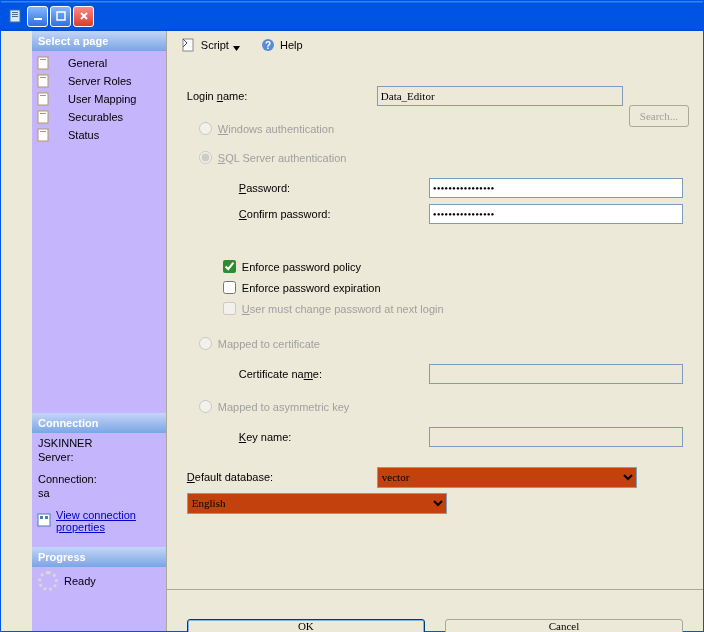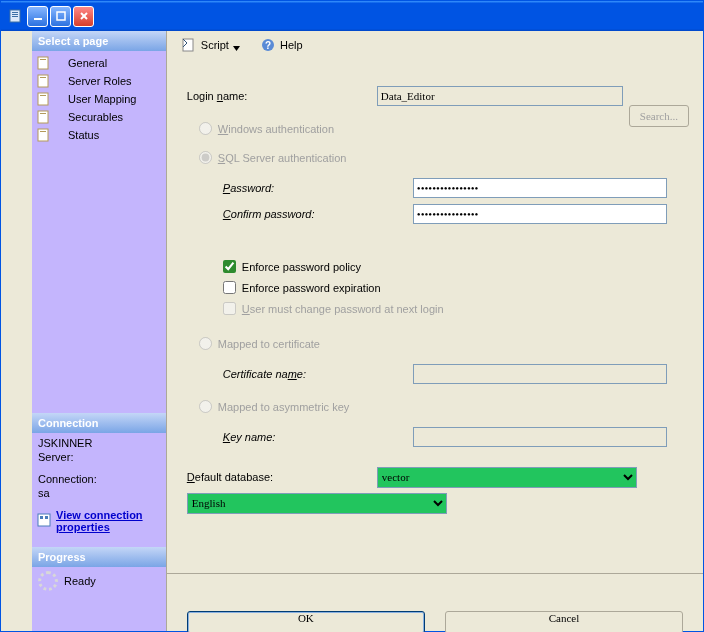--- a/index.html
+++ b/index.html
@@ -16,49 +16,49 @@
 .sidebar { width:174px; background:#c4b5fd; border-right:1px solid #aca899; display:flex; flex-direction:column;margin-left:31px; }
 .sechdr { background:linear-gradient(to bottom,#c4d6f7,#7aa5e6); color:#fff; font-weight:bold; padding:4px 6px; font-size:11px; }
 .navlist { padding:3px 2px; }
 .navitem { display:flex; align-items:center; padding:1px 2px; gap:16px; cursor:default; }
 .navitem .nicon { width:16px; height:16px; display:inline-flex; align-items:center; justify-content:center; }
 .navitem a { color:#000; text-decoration:none; }
 
 .connblock { padding:4px 6px; font-size:11px; }
 .connblock div { margin-bottom:2px; }
 .linkrow { display:flex; align-items:center; gap:4px; padding:4px 4px; }
-.linkrow a { color:#0000cc; text-decoration:underline; cursor:pointer;font-weight:bold; }
+.linkrow a { color:#0000cc; text-decoration:underline; cursor:pointer; }
 
 .progressblock { padding:4px 6px; display:flex; align-items:center; gap:6px; }
 .spinner { width:20px; height:20px; border:3px dotted #d8d8d8; border-radius:50%; }
 
 .main { flex:1; display:flex; flex-direction:column; }
 .toolbar { height:28px; display:flex; align-items:center; padding:4px 10px; gap:4px; }
 .tbtn { display:flex; align-items:center; gap:4px; padding:2px 4px; }
 .tbtn .ticon2 { width:16px; height:16px; }
 .dropdownarrow { width:7px; height:7px; display:inline-block; }
 
 .formarea { flex:1; padding:6px 14px 8px 20px; position:relative; }
 .form-row { display:flex; align-items:center; height:22px; margin-bottom:4px; }
 .label-col { width:190px; }
 .field-col { flex:1; display:flex; align-items:center; gap:6px; }
 .underline { text-decoration:underline; }
 input.txt { width:246px; height:20px; border:1px solid #7f9db9; padding:1px 3px; font:11px Tahoma; background:#fff; }
 input.gray { background:#ece9d8; color:#000; }
-select.sel { width:260px; height:21px; border:1px solid #7f9db9; font:11px Tahoma; background:#22c55e; }
+select.sel { width:260px; height:21px; border:1px solid #7f9db9; font:11px Tahoma; background:#c2410c; }
 .btn { height:22px; border:1px solid #aca899; background:#ece9d8; font:11px Tahoma; padding:0 10px; border-radius:3px;margin-top:40px; }
 .btn[disabled] { color:#a0a0a0; }
 .radio-row, .chk-row { display:flex; align-items:center; height:19px; margin-bottom:2px; }
 .radio-indent { margin-left:12px; }
 .chk-indent { margin-left:36px; }
-.deep-indent { margin-left:36px;font-style:italic; }
+.deep-indent { margin-left:52px; }
 input[type=radio], input[type=checkbox] { margin:0 6px 0 0; width:13px; height:13px; }
 .disabled-text { color:#a0a0a0; }
 
-.footer { height:58px; border-top:1px solid #aca899; display:flex; align-items:center; justify-content:flex-end; padding:0 20px; gap:20px; }
+.footer { height:42px; border-top:1px solid #aca899; display:flex; align-items:center; justify-content:flex-end; padding:0 20px; gap:20px; }
 .footer .btn.main { width:75px; height:23px; }
 
 .gap8 { height:8px; }
 .gap14 { height:14px; }
 .gap20 { height:20px; }
 </style>
 </head>
 <body>
 
 <div class="window">

